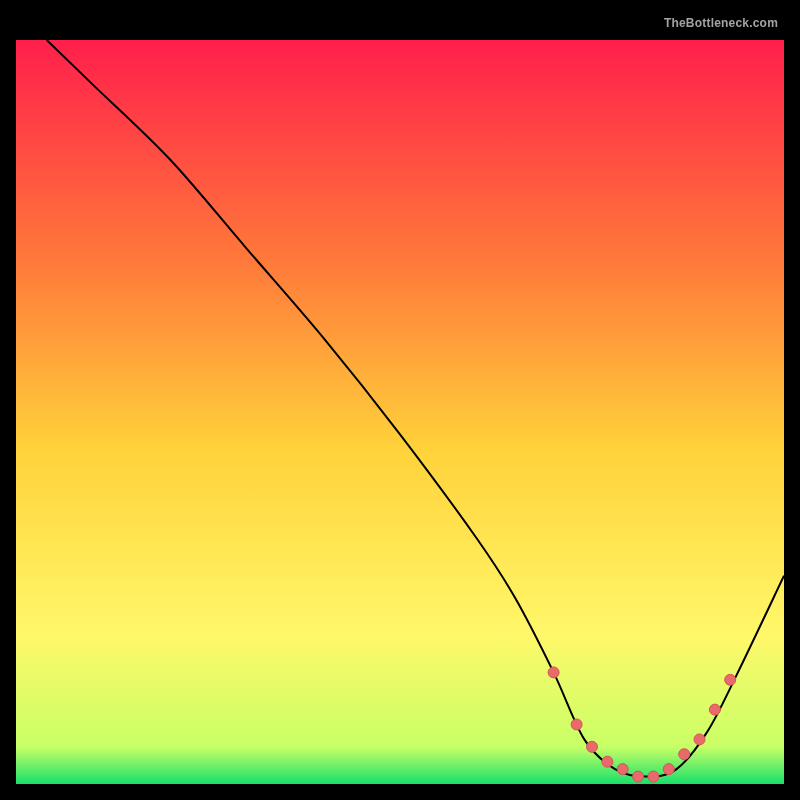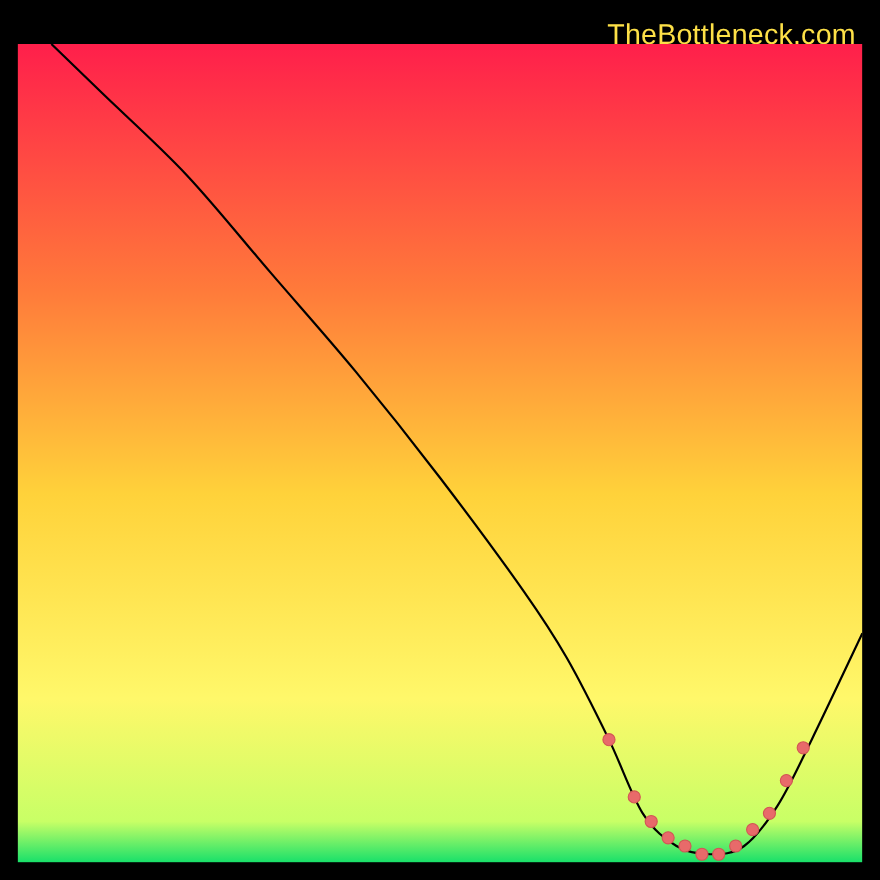--- a/index.html
+++ b/index.html
@@ -16,23 +16,23 @@
     left: 16px;
     top: 16px;
     width: 768px;
     height: 768px;
     background: #000;
   }
   .watermark {
     position: absolute;
     top: 0;
     right: 6px;
-    color: #fde047;
-    font-size: 26px;
-    font-weight: 400;
+    color: #a3a3a3;
+    font-size: 12px;
+    font-weight: 700;
     letter-spacing: 0.2px;
     user-select: none;
   }
   svg {
     position: absolute;
     left: 0;
     top: 0;
   }
 </style>
 </head>

